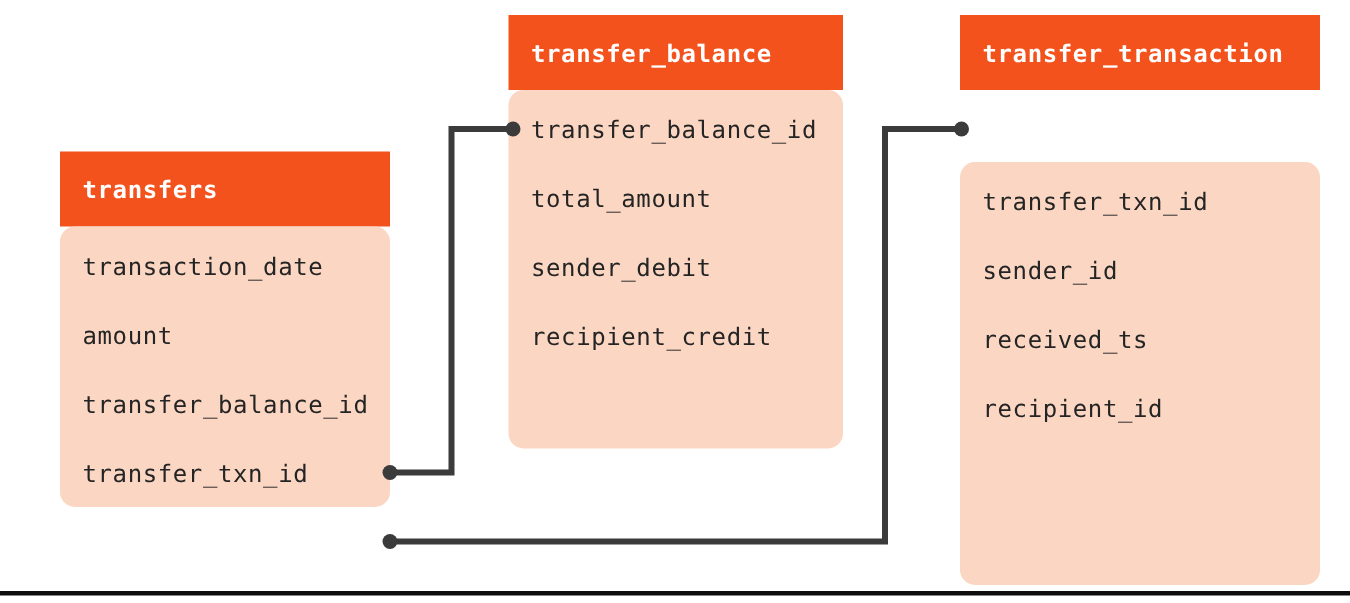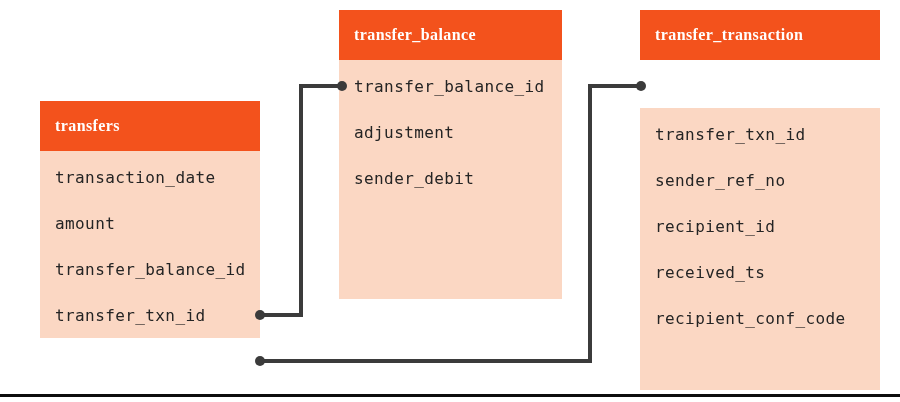--- a/index.html
+++ b/index.html
@@ -30,26 +30,26 @@
     flex: 0 0 50px;
     background: var(--header-bg, #f3521c);
     color: var(--header-text, #ffffff);
     display: flex;
     align-items: center;
     padding: 0 15px;
     font-weight: bold;
     font-size: 16px;
     letter-spacing: 0.4px;
     white-space: nowrap;
-    font-family: Liberation Serif, serif;
   }
   .tbody {
     flex: 1;
     background: var(--body-bg, #fbd7c3);
     padding-top: 3px;
+    border-radius: 10px;
   }
   .row {
     height: 46px;
     display: flex;
     align-items: center;
     padding: 0 15px;
     font-size: 16px;
     color: var(--field-text, #242424);
     letter-spacing: 0.4px;
     white-space: nowrap;
@@ -110,47 +110,47 @@
 
   <div class="table t-balance">
     <div class="thead">
       <span>transfer_balance</span>
     </div>
     <div class="tbody">
       <div class="row">
           <span>transfer_balance_id</span>
         </div>
       <div class="row">
-          <span>adjustment</span>
+          <span>total_amount</span>
         </div>
       <div class="row">
           <span>sender_debit</span>
+        </div>
+      <div class="row">
+          <span>recipient_credit</span>
         </div>
     </div>
   </div>
 
   <div class="table t-transaction">
     <div class="thead">
       <span>transfer_transaction</span>
     </div>
     <div class="tbody">
       <div class="row">
           <span>transfer_txn_id</span>
         </div>
       <div class="row">
-          <span>sender_ref_no</span>
-        </div>
-      <div class="row">
-          <span>recipient_id</span>
+          <span>sender_id</span>
         </div>
       <div class="row">
           <span>received_ts</span>
         </div>
       <div class="row">
-          <span>recipient_conf_code</span>
+          <span>recipient_id</span>
         </div>
     </div>
   </div>
 
   <svg class="connectors" width="900" height="402" viewBox="0 0 900 402">
     <g>
       <polyline class="rel-line" points="260,315 301,315 301,86 342,86"></polyline>
       <circle class="rel-dot" cx="260" cy="315" r="5"></circle>
       <circle class="rel-dot" cx="342" cy="86" r="5"></circle>
     </g>

